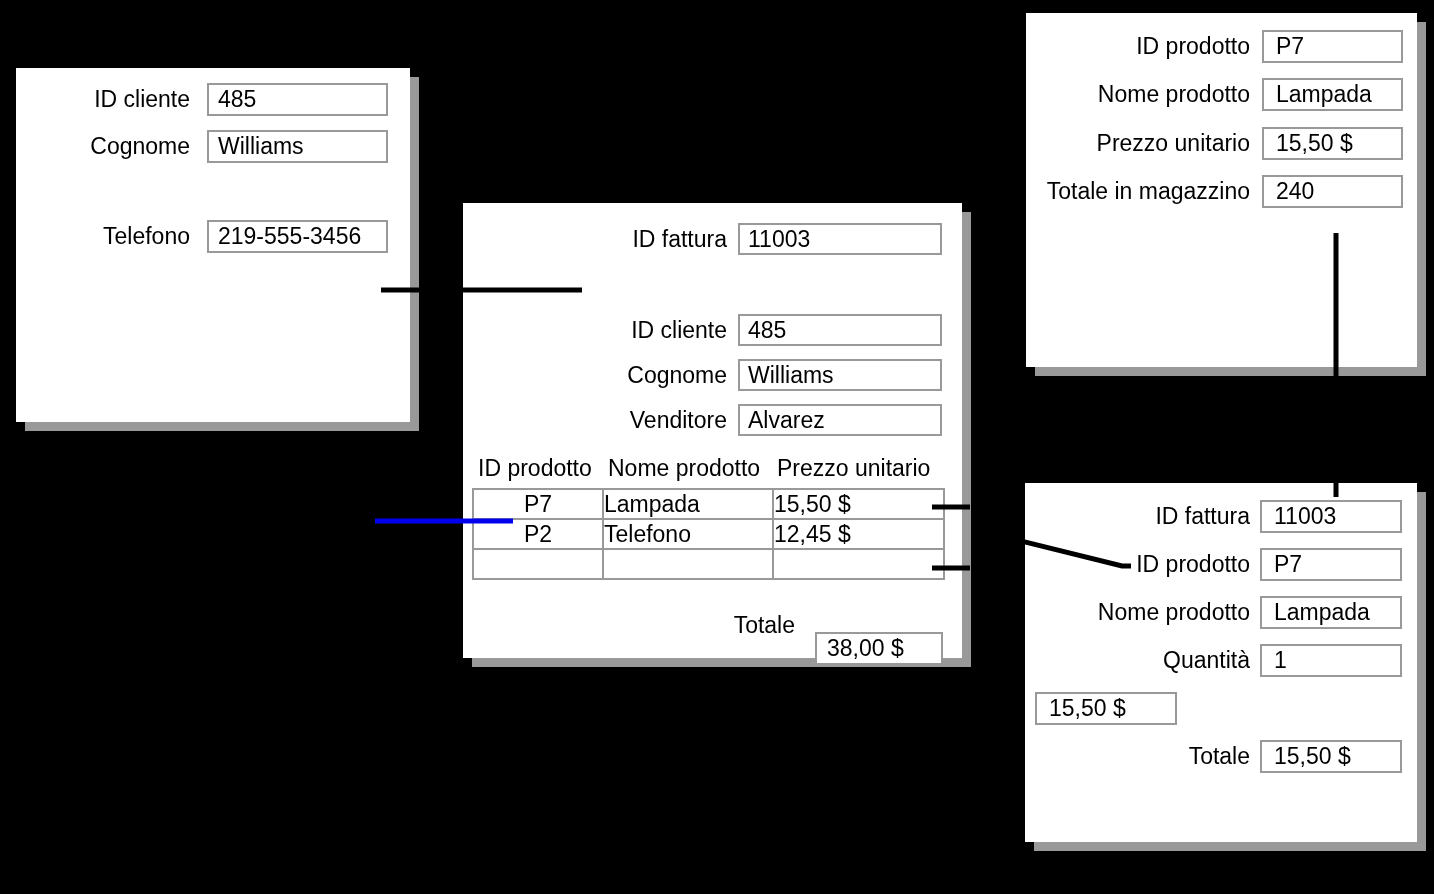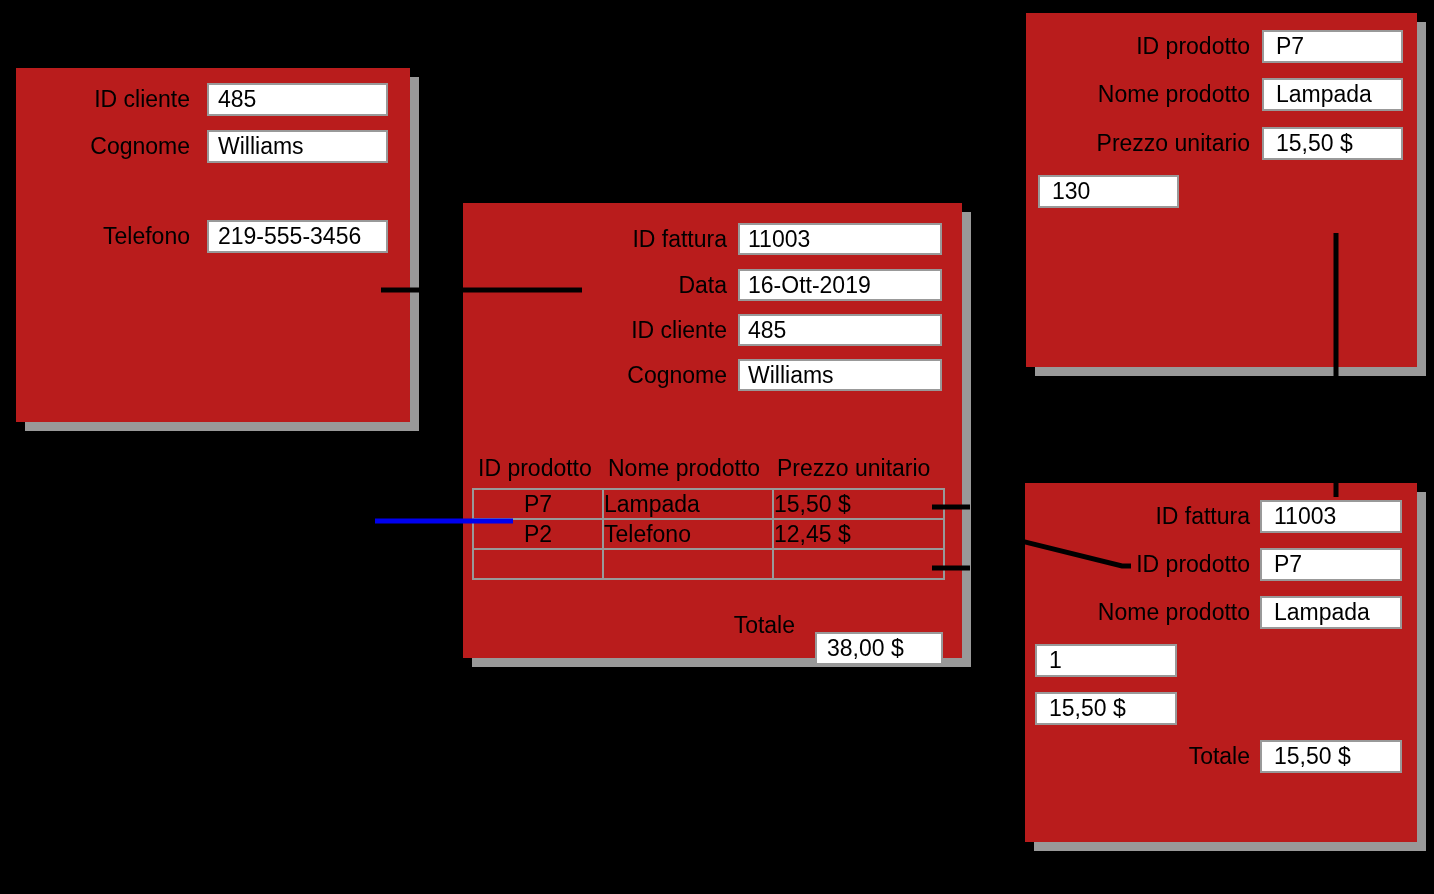--- a/index.html
+++ b/index.html
@@ -1,21 +1,21 @@
 <!DOCTYPE html>
 <html><head>
 <meta charset="utf-8">
 <style>
   html, body { margin:0; padding:0; background:#000; }
   body {
     position:relative; width:1434px; height:894px; overflow:hidden;
     font-family:"Liberation Sans", sans-serif; font-size:23px; color:#000;
   }
   .card {
-    position:absolute; background:#b91c1c;
+    position:absolute; background:#ffffff;
     box-shadow:9px 9px 0 0 #999;
   }
   .card-customer { left:16px;   top:68px;  width:394px; height:354px; }
   .card-invoice  { left:463px;  top:203px; width:499px; height:455px; }
   .card-product  { left:1026px; top:13px;  width:391px; height:354px; }
   .card-line     { left:1025px; top:483px; width:392px; height:359px; }
 
   .row { position:absolute; left:0; display:flex; align-items:center; }
   .lbl { text-align:right; white-space:nowrap; }
   .box {
@@ -78,31 +78,31 @@
     <span class="lbl">Telefono</span>
     <span class="box">219-555-3456</span>
   </div>
 </div>
 
 <div class="card card-invoice">
   <div class="row" style="top:20px">
     <span class="lbl">ID fattura</span>
     <span class="box">11003</span>
   </div>
-  <div class="row" style="top:66px">
-    <span class="lbl">Data</span>
-    <span class="box">16-Ott-2019</span>
-  </div>
   <div class="row" style="top:111px">
     <span class="lbl">ID cliente</span>
     <span class="box">485</span>
   </div>
   <div class="row" style="top:156px">
     <span class="lbl">Cognome</span>
     <span class="box">Williams</span>
+  </div>
+  <div class="row" style="top:201px">
+    <span class="lbl">Venditore</span>
+    <span class="box">Alvarez</span>
   </div>
 
   <div class="tbl-headers">
     <span class="th-1">ID prodotto</span>
     <span class="th-2">Nome prodotto</span>
     <span class="th-3">Prezzo unitario</span>
   </div>
 
   <table class="items">
     <colgroup>
@@ -142,38 +142,40 @@
   </div>
   <div class="row" style="top:65px">
     <span class="lbl">Nome prodotto</span>
     <span class="box">Lampada</span>
   </div>
   <div class="row" style="top:114px">
     <span class="lbl">Prezzo unitario</span>
     <span class="box">15,50 $</span>
   </div>
   <div class="row" style="top:162px">
-    <span class="box">130</span>
+    <span class="lbl">Totale in magazzino</span>
+    <span class="box">240</span>
   </div>
 </div>
 
 <div class="card card-line">
   <div class="row" style="top:17px">
     <span class="lbl">ID fattura</span>
     <span class="box">11003</span>
   </div>
   <div class="row" style="top:65px">
     <span class="lbl">ID prodotto</span>
     <span class="box">P7</span>
   </div>
   <div class="row" style="top:113px">
     <span class="lbl">Nome prodotto</span>
     <span class="box">Lampada</span>
   </div>
   <div class="row" style="top:161px">
+    <span class="lbl">Quantità</span>
     <span class="box">1</span>
   </div>
   <div class="row" style="top:209px">
     <span class="box">15,50 $</span>
   </div>
   <div class="row" style="top:257px">
     <span class="lbl">Totale</span>
     <span class="box">15,50 $</span>
   </div>
 </div>

